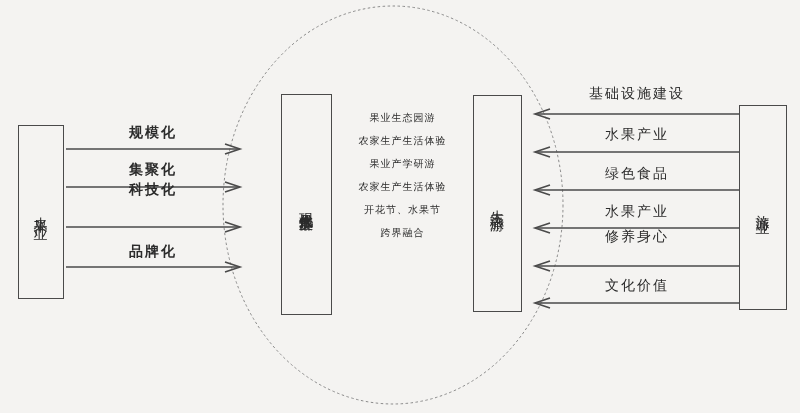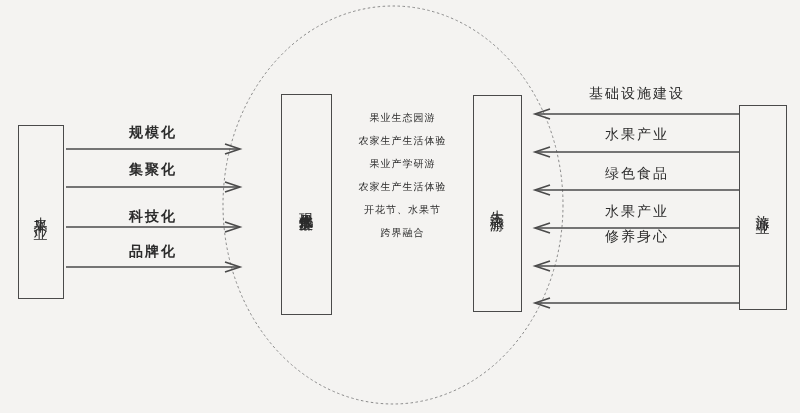--- a/index.html
+++ b/index.html
@@ -129,28 +129,29 @@
   <div class="box" style="left:473px; top:95px; width:47px; height:215px;">
     <span class="vtext">生态旅游</span>
   </div>
 
   <div class="box" style="left:739px; top:105px; width:46px; height:203px;">
     <span class="vtext">旅游业</span>
   </div>
 
   <div class="alabel lft" style="top:124px;">规模化</div>
   <div class="alabel lft" style="top:161px;">集聚化</div>
-  <div class="alabel lft" style="top:208px;">科技化</div>
+  <div class="alabel lft" style="top:181px;">科技化</div>
   <div class="alabel lft" style="top:243px;">品牌化</div>
 
   <div class="alabel rgt" style="top:85px;">基础设施建设</div>
   <div class="alabel rgt" style="top:126px;">水果产业</div>
   <div class="alabel rgt" style="top:165px;font-family:Liberation Mono, monospace;">绿色食品</div>
   <div class="alabel rgt" style="top:203px;">水果产业</div>
   <div class="alabel rgt" style="top:228px;">修养身心</div>
+  <div class="alabel rgt" style="top:277px;">文化价值</div>
 
   <div class="center-list">
     <div class="ci">果业生态园游</div>
     <div class="ci">农家生产生活体验</div>
     <div class="ci">果业产学研游</div>
     <div class="ci">农家生产生活体验</div>
     <div class="ci">开花节、水果节</div>
     <div class="ci">跨界融合</div>
   </div>
 

